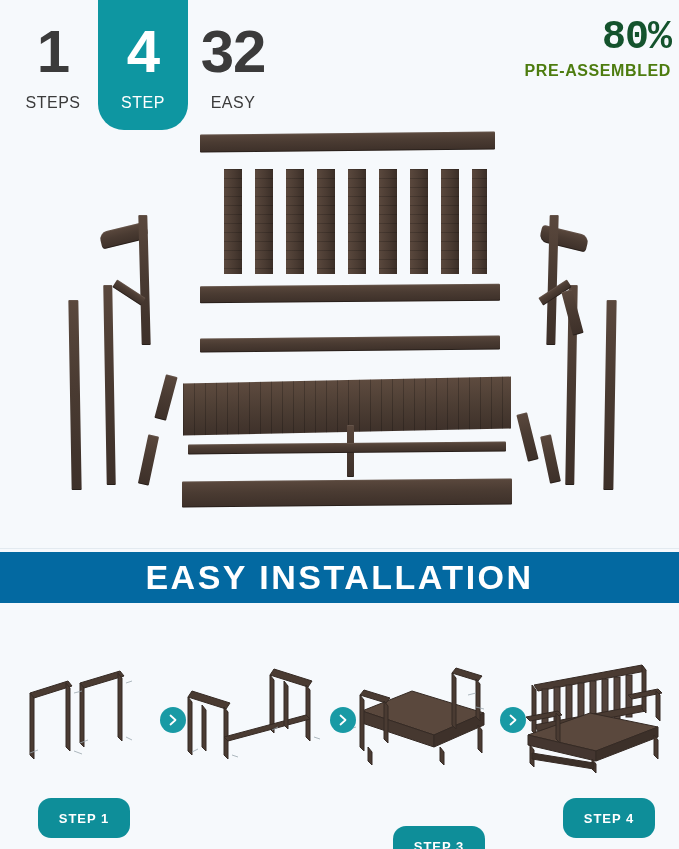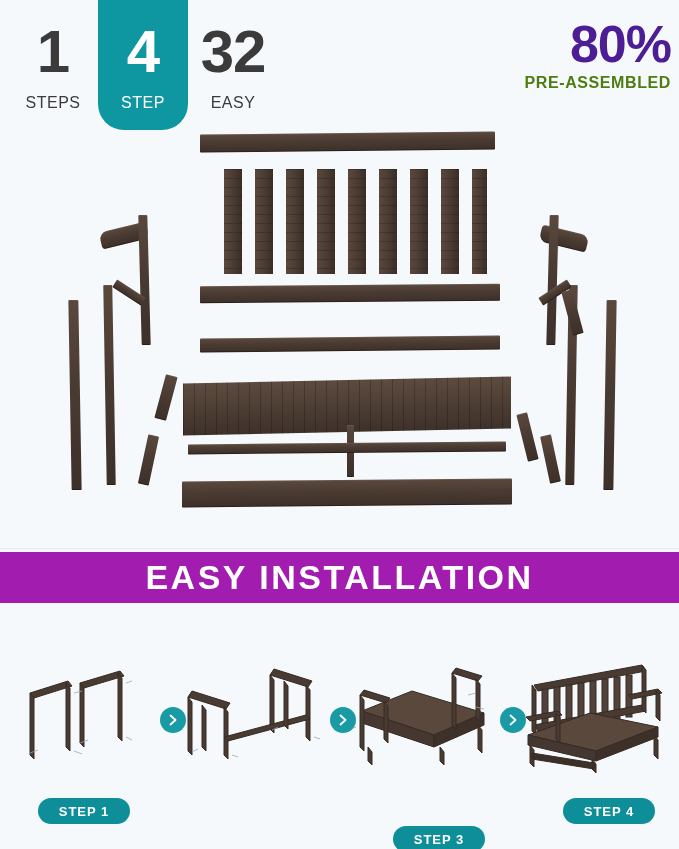--- a/index.html
+++ b/index.html
@@ -17,21 +17,21 @@
         display:flex;flex-direction:column;align-items:center;justify-content:flex-start;}
   .stat .num{font-size:60px;font-weight:bold;line-height:1;color:#3b3b3b;
              margin-top:22px;letter-spacing:-1px;}
   .stat .lbl{font-size:16px;color:#3b3b3b;margin-top:12px;letter-spacing:0.5px;}
   #stat-person{left:8px;}
   #stat-steps{left:98px;background:#0e96a1;border-bottom-left-radius:26px;border-bottom-right-radius:26px;}
   #stat-steps .num,#stat-steps .lbl{color:#ffffff;}
   #stat-mins{left:188px;}
 
   .assembled{position:absolute;right:8px;top:18px;text-align:right;}
-  .assembled .pct{font-size:52px;font-weight:bold;color:#4c1d95;line-height:1;letter-spacing:-1px;}
+  .assembled .pct{font-size:40px;font-weight:bold;color:#14532d;line-height:1;letter-spacing:-1px;font-family:Liberation Mono, monospace;}
   .assembled .sub{font-size:16px;font-weight:bold;color:#4d7c0f;letter-spacing:0.6px;margin-top:4px;}
 
   
   .explode{position:absolute;left:0;top:125;width:679px;height:415px;}
   .part{position:absolute;background:#4a3b32;}
   .wood{
     background:linear-gradient(180deg,#5a483d 0%,#4a3b32 45%,#3d3029 100%);
     box-shadow:inset 0 -1px 0 rgba(0,0,0,.35), inset 0 1px 0 rgba(255,255,255,.07);
     border-radius:1px;
   }
@@ -40,41 +40,41 @@
       repeating-linear-gradient(90deg,rgba(0,0,0,.22) 0 1px,rgba(0,0,0,0) 1px 11px),
       linear-gradient(180deg,#5e4b3f 0%,#4d3e34 50%,#3e312a 100%);
   }
   .vstripe{
     background:
       repeating-linear-gradient(180deg,rgba(0,0,0,.18) 0 1px,rgba(0,0,0,0) 1px 9px),
       linear-gradient(90deg,#5a483d 0%,#4a3b32 55%,#3a2e27 100%);
   }
 
   
-  .banner{position:absolute;left:0;top:552px;width:679px;height:51px;background:#a21caf;
+  .banner{position:absolute;left:0;top:552px;width:679px;height:51px;background:#0369a1;
           display:flex;align-items:center;justify-content:center;}
   .banner-text{color:#ffffff;font-size:34px;font-weight:bold;letter-spacing:2.5px;}
   .divider{position:absolute;left:0;top:548px;width:679px;height:1px;background:#e3eaf0;}
 
   
   .steps{position:absolute;left:0;top:625px;width:679px;height:224px;}
   .step-col{position:absolute;top:30px;width:150px;height:120px;}
   #step-col-1{left:8px;}
   #step-col-2{left:178px;}
   #step-col-3{left:348px;}
   #step-col-4{left:518px;}
 
   .arrow{position:absolute;top:707px;width:26px;height:26px;border-radius:50%;
          background:#199aa5;display:flex;align-items:center;justify-content:center;}
   .arrow svg{display:block;}
   #arrow-1{left:160px;}
   #arrow-2{left:330px;}
   #arrow-3{left:500px;}
 
-  .badge{position:absolute;top:798px;width:92px;height:26px;border-radius:13px;
+  .badge{position:absolute;top:798px;width:92px;height:40px;border-radius:13px;
          background:#0e8e99;color:#fff;font-size:13px;font-weight:bold;letter-spacing:1px;
          display:flex;align-items:center;justify-content:center;}
   #badge-1{left:38px;}
   #badge-2{left:208px;}
   #badge-3{left:393px;margin-top:28px;}
   #badge-4{left:563px;}
 
   .frame svg{display:block;}
 </style>
 </head>

